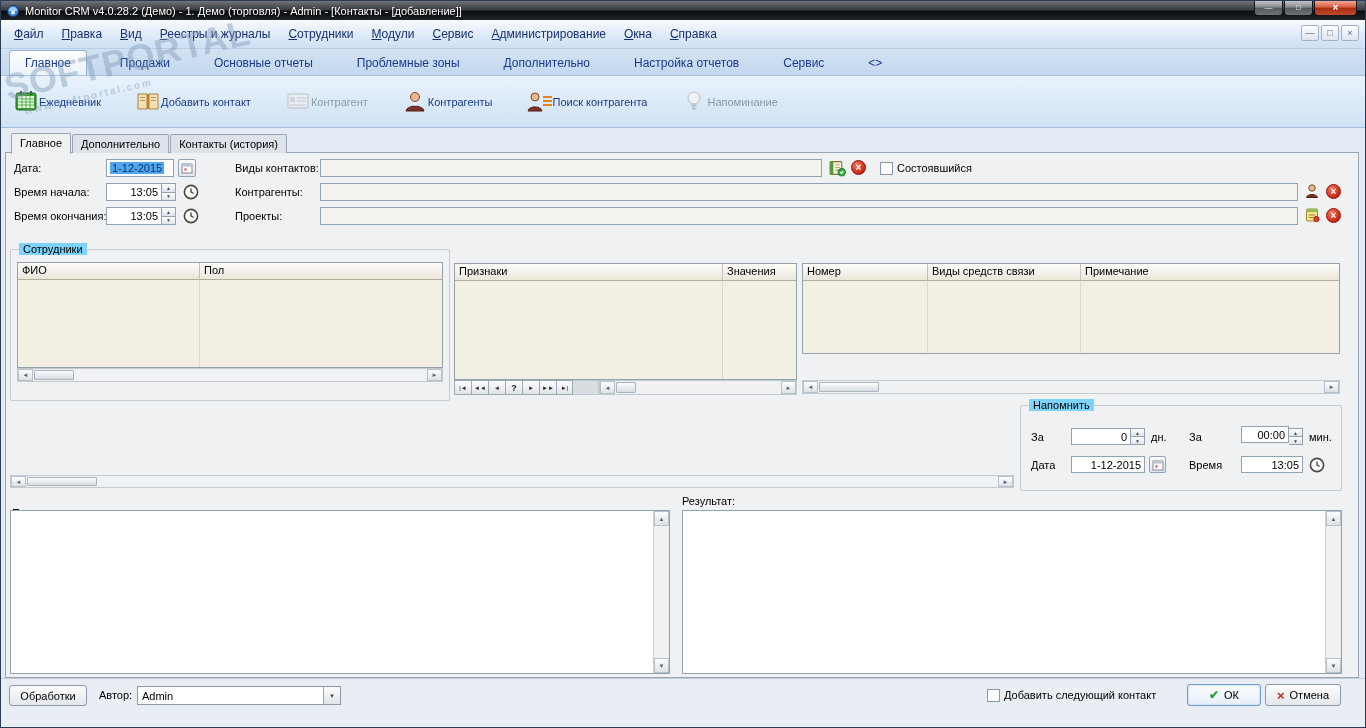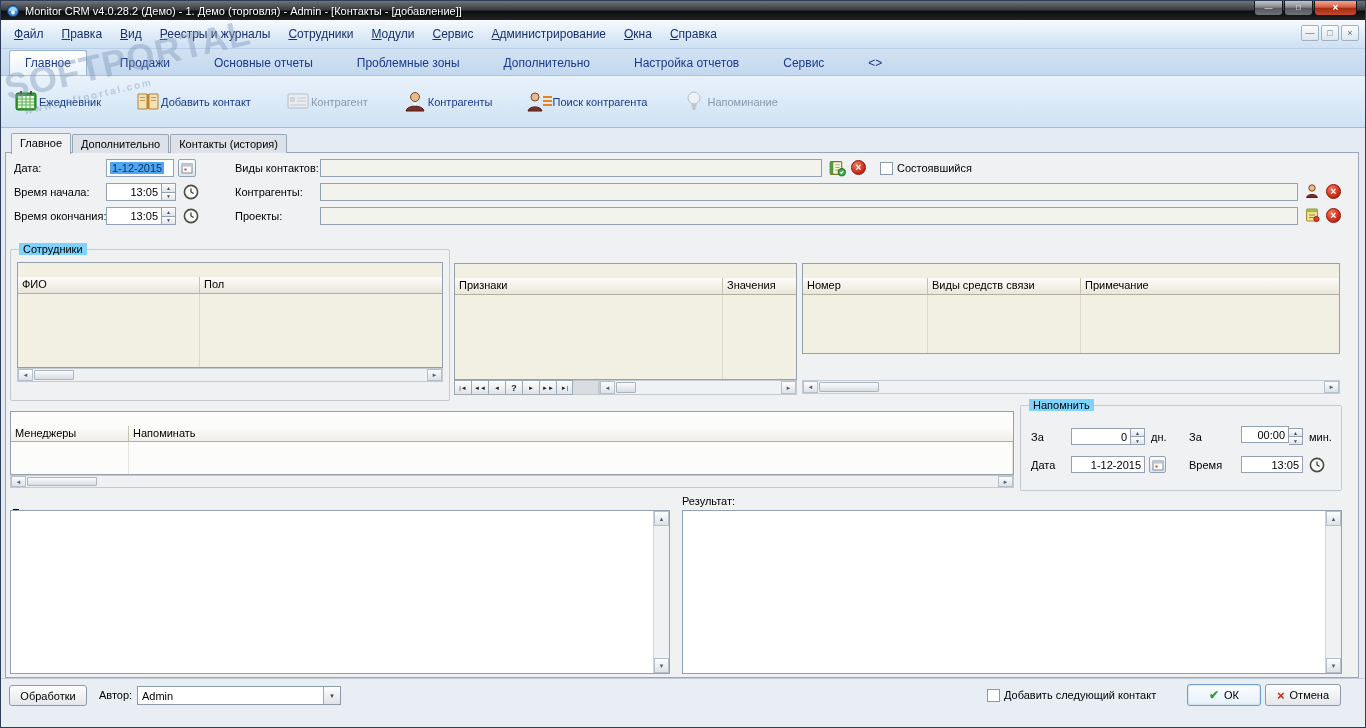--- a/index.html
+++ b/index.html
@@ -48,21 +48,21 @@
 .mini-btn{position:absolute;width:18px;height:18px;background:linear-gradient(#fdfdfd,#e0e5ea);border:1px solid #93a2b2;border-radius:2px;display:flex;align-items:center;justify-content:center;}
 .icon-btn{position:absolute;display:flex;align-items:center;justify-content:center;cursor:default;}
 .clear-x{position:absolute;width:15px;height:15px;border-radius:50%;background:radial-gradient(circle at 35% 30%,#f57a66,#d0301c 60%,#9c1506);border:1px solid #8a1204;color:#fff;font-size:10px;font-weight:bold;line-height:13px;text-align:center;}
 .cb{position:absolute;width:13px;height:13px;background:#fff;border:1px solid #8a99a9;}
 
 .gbox{position:absolute;border:1px solid #c2cad2;border-radius:2px;}
 .gleg{position:absolute;top:-7px;left:8px;background:#7dd3fc;padding:0 4px;font-size:11px;color:#000;}
 
 .tbl{position:absolute;border:1px solid #95a0ab;background:#f2f0e3;display:flex;flex-direction:column;overflow:hidden;}
 .tbl.white{background:#fcfcfa;}
-.thead{display:flex;height:17px;flex:none;margin-top:14px;}
+.thead{display:flex;height:17px;flex:none;}
 .th{font-size:11px;padding:1px 4px;background:linear-gradient(#fdfcf9,#e9e6da);border-right:1px solid #c6c2b1;border-bottom:1px solid #b3af9e;white-space:nowrap;overflow:hidden;}
 .th.flex1{flex:1;border-right:none;}
 .tbody{flex:1;display:flex;}
 .bcol{border-right:1px solid #ddd9c9;}
 .tbl.white .bcol{border-right:1px solid #e4e4de;}
 .bcol.flex1{flex:1;border-right:none;}
 
 .hscroll{position:absolute;height:14px;display:flex;background:#eff1f3;border:1px solid #c3cad1;}
 .sb-btn{width:15px;flex:none;display:flex;align-items:center;justify-content:center;font-size:6px;color:#53616f;background:linear-gradient(#fcfdfe,#dde2e7);border:1px solid #b6c0ca;}
 .sb-track{flex:1;position:relative;}
@@ -385,30 +385,20 @@
           <span>◄</span>
         </div>
       <div class="sb-track">
           <div class="sb-thumb" style="width:60px"></div>
         </div>
       <div class="sb-btn">
           <span>►</span>
         </div>
     </div>
 
-    <div class="tbl white" style="left:4px;top:258px;width:1004px;height:64px">
-      <div class="thead" style="height:16px">
-        <div class="th" style="width:118px;background:linear-gradient(#fdfdfc,#efeee8)">Менеджеры</div>
-        <div class="th flex1" style="background:linear-gradient(#fdfdfc,#efeee8)">Напоминать</div>
-      </div>
-      <div class="tbody">
-        <div class="bcol" style="width:118px"></div>
-        <div class="bcol flex1"></div>
-      </div>
-    </div>
     <div class="hscroll" style="left:4px;top:322px;width:1004px;height:13px">
       <div class="sb-btn">
           <span>◄</span>
         </div>
       <div class="sb-track">
           <div class="sb-thumb" style="width:70px"></div>
         </div>
       <div class="sb-btn">
           <span>►</span>
         </div>

